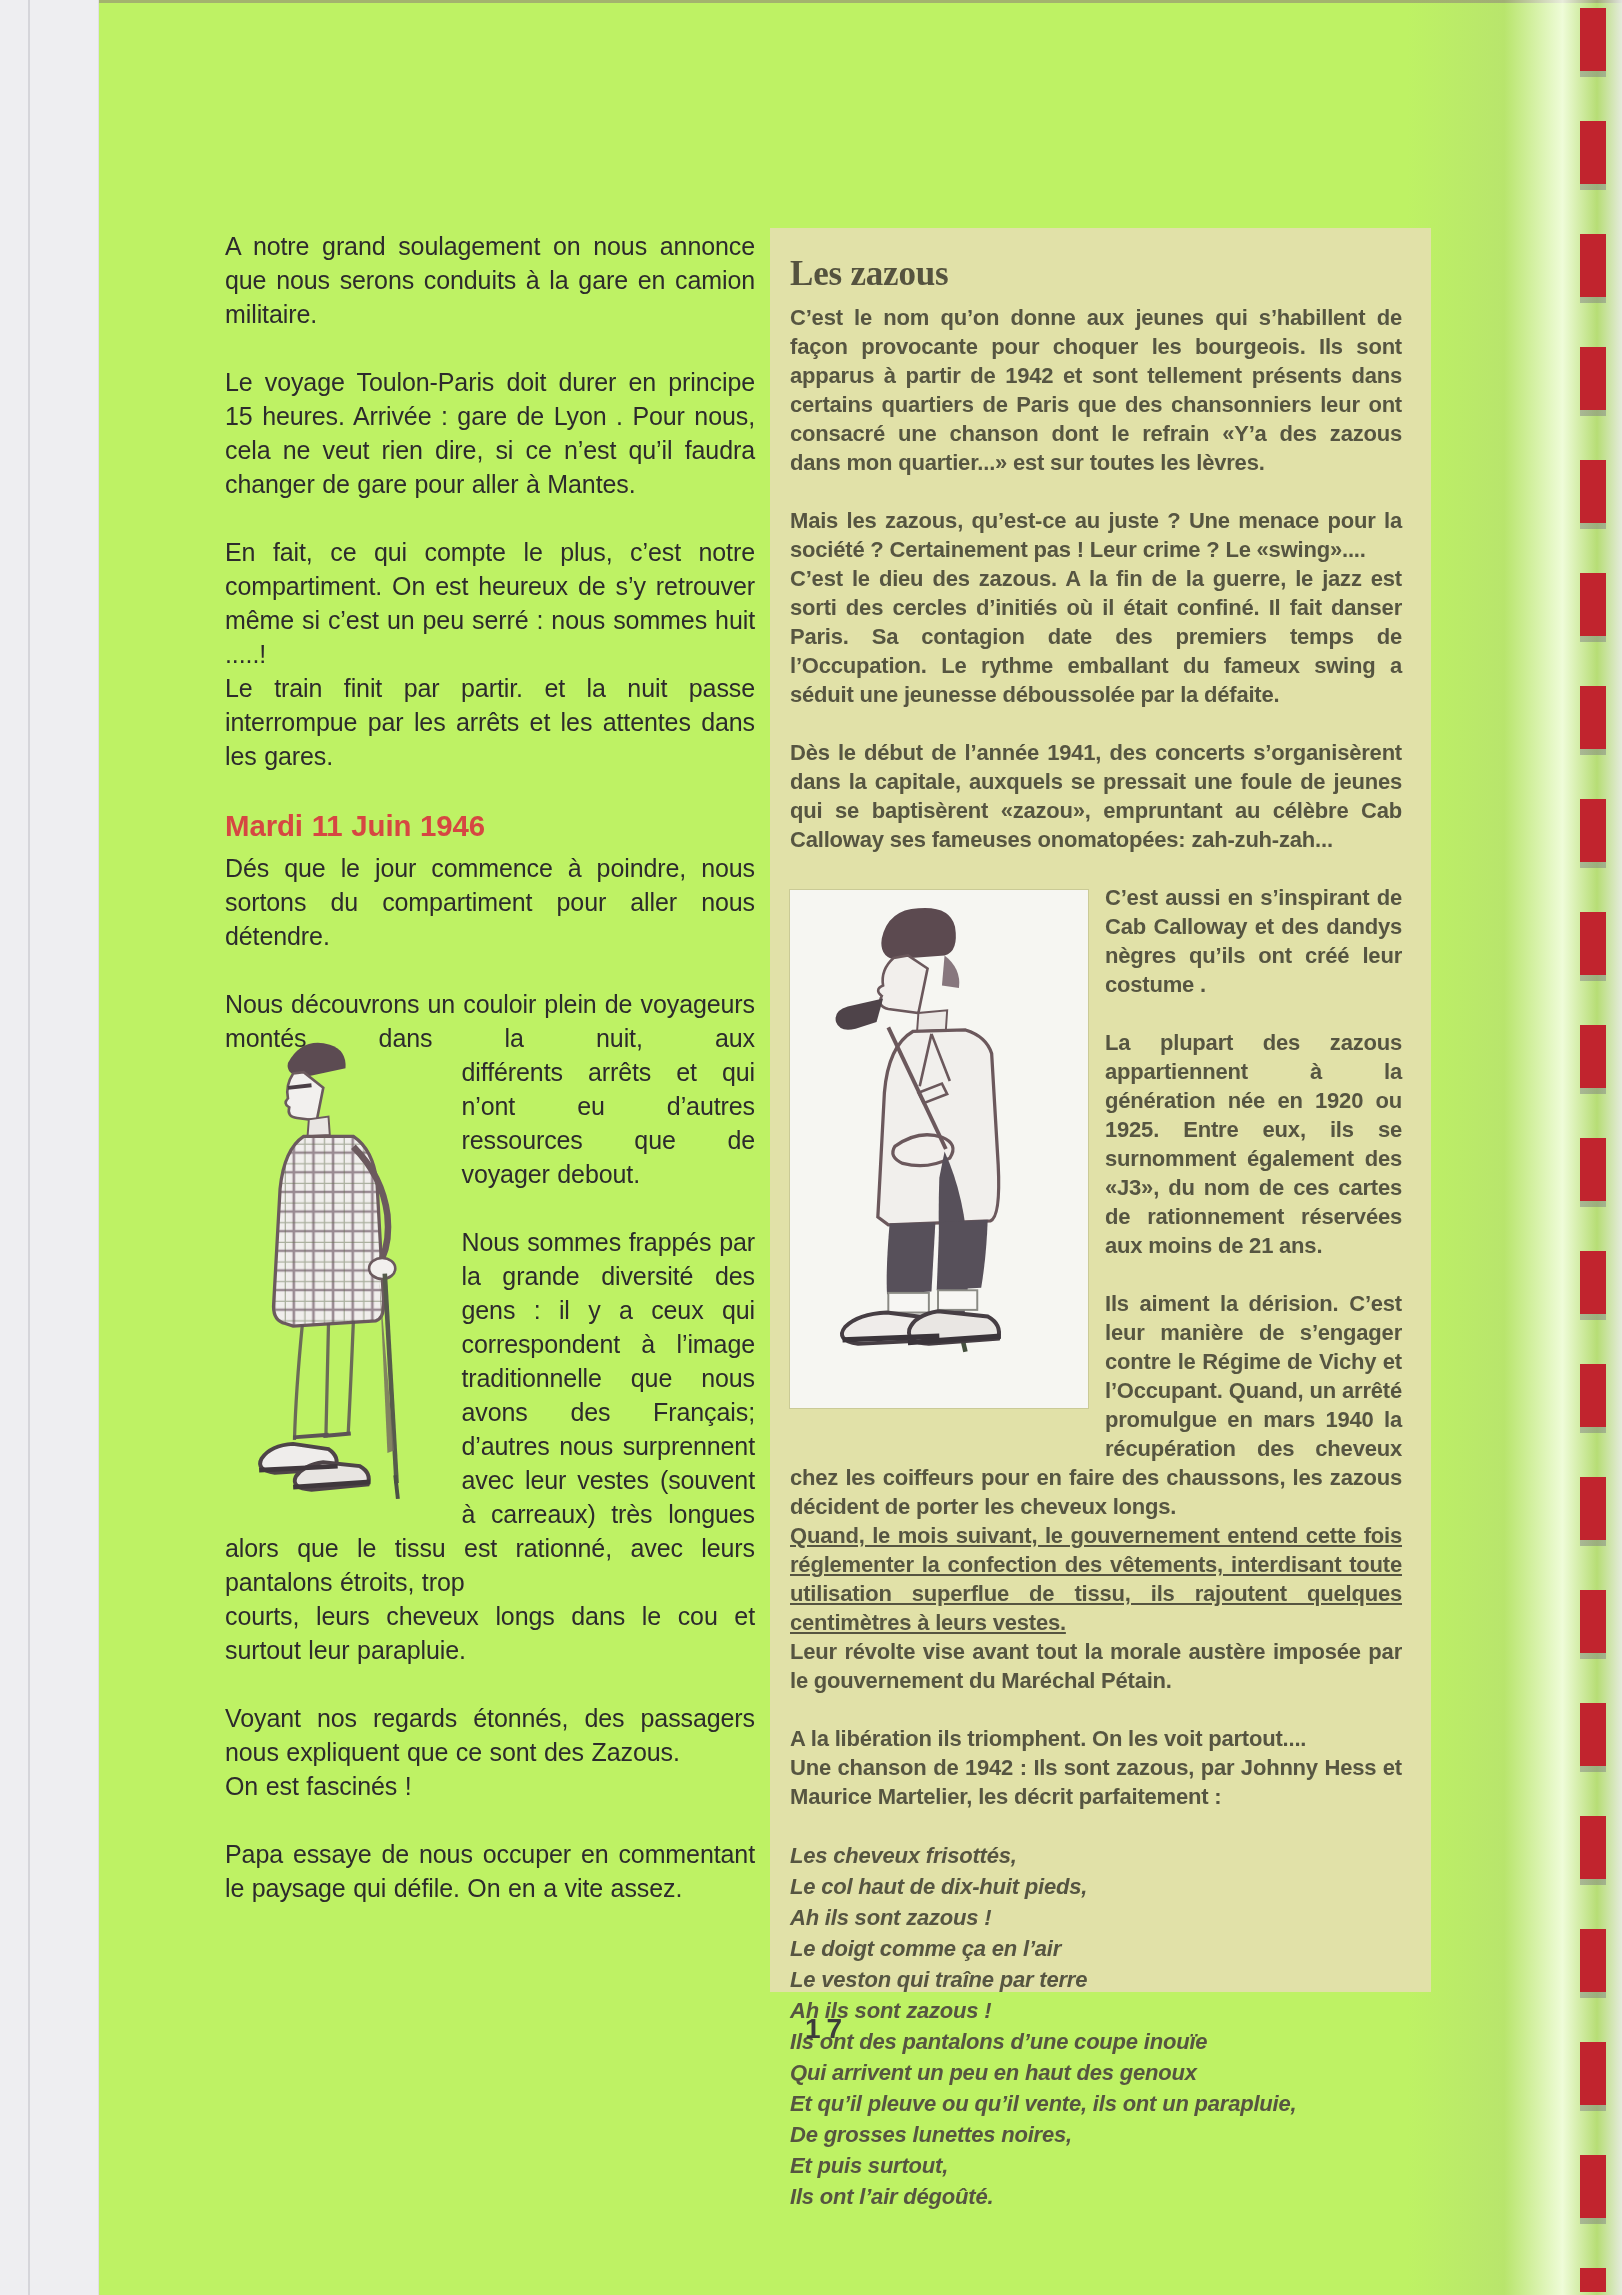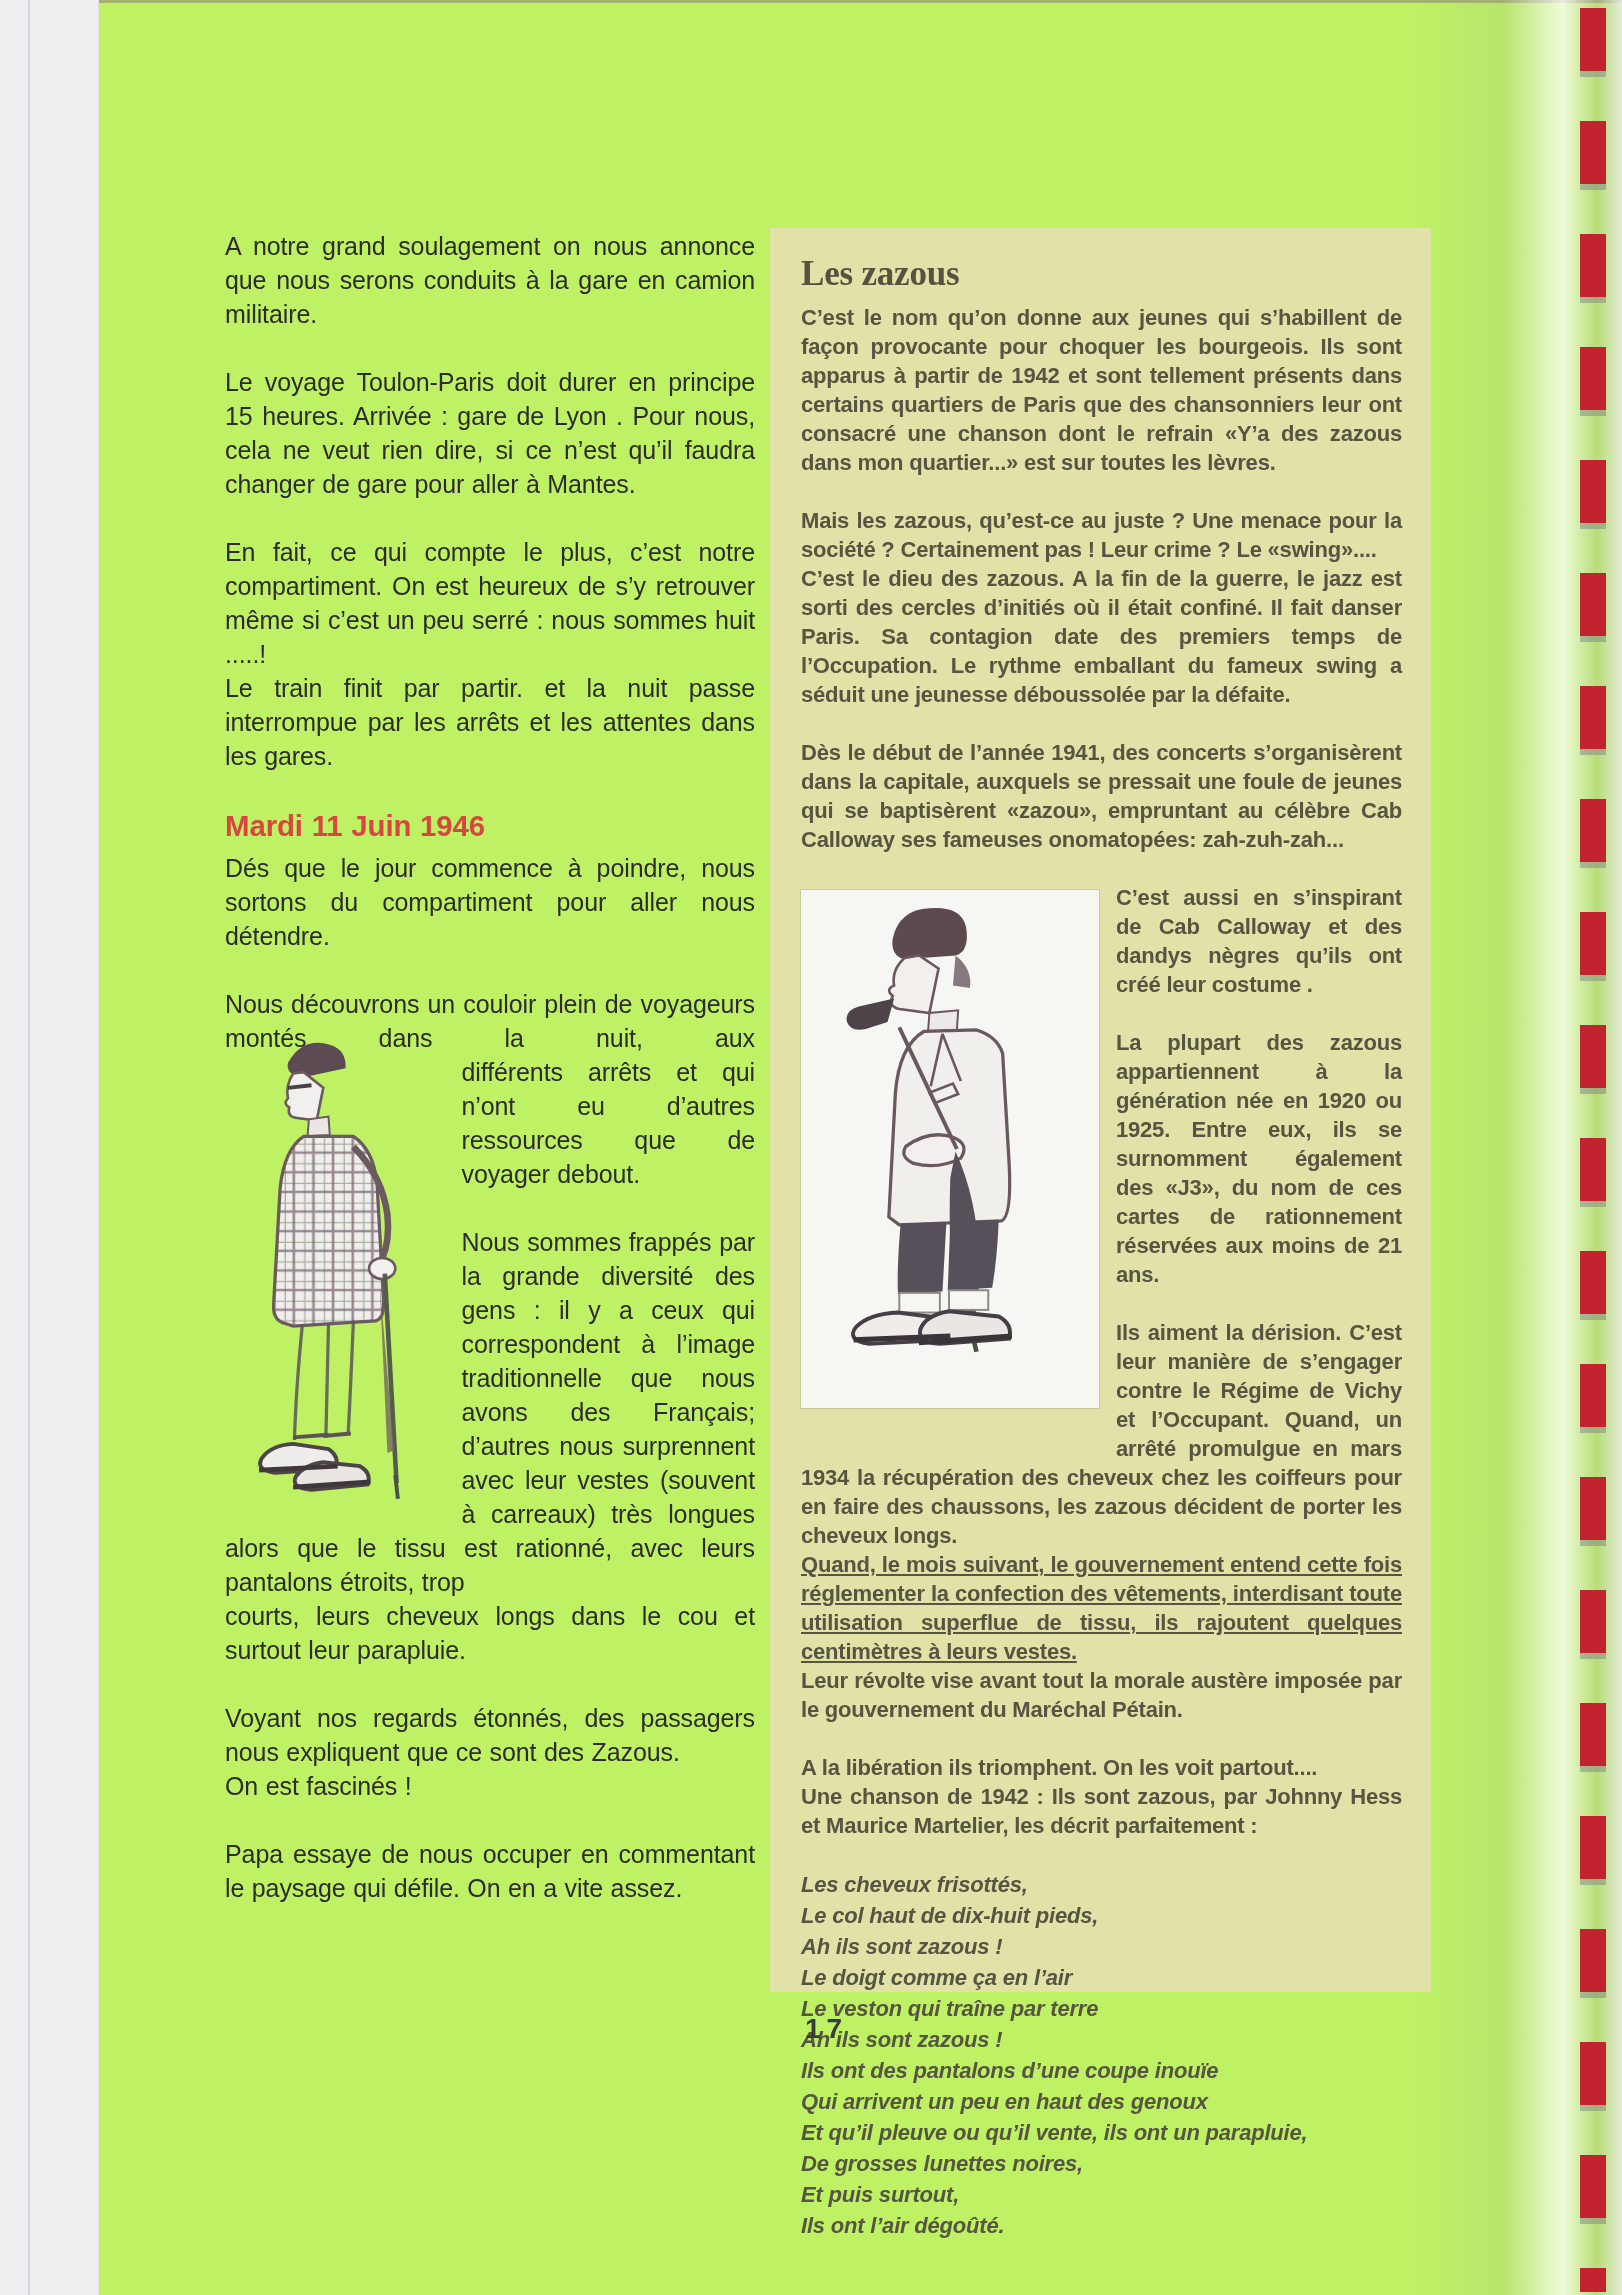--- a/index.html
+++ b/index.html
@@ -26,21 +26,21 @@
   .left-col p{margin:0;}
   .g{margin:0 0 34px 0 !important;}
   .date-heading{font-size:29.4px;line-height:37px;font-weight:bold;color:#d64742;
                 margin:3.9px 0 6.5px 0;text-align:left;}
   .last-just{text-align-last:justify;}
   .sketch-l{float:left;width:226px;height:504px;margin:-30px 10.5px 0 0;}
   .page-number{position:absolute;left:805px;top:2013px;font-size:28px;font-weight:bold;
                color:#3c3b3b;letter-spacing:5.9px;}
   
   .green-box{position:absolute;left:770px;top:228px;width:661px;height:1764px;
-             box-sizing:border-box;background:#e1e1a8;padding:25px 29px 26px 31px;
+             box-sizing:border-box;background:#e1e1a8;padding:25px 29px 26px 20px;
              color:#565541;font-weight:bold;font-size:22px;line-height:29px;
              text-align:justify;letter-spacing:-0.2px;}
   .green-box p{margin:0;}
   .gb-title{font-family:"Liberation Serif",serif;font-size:35px;line-height:41px;
             font-weight:bold;color:#55533f;margin:0 0 9.2px 0;text-align:left;}
   .gg{margin:0 0 29px 0 !important;}
   .framed{float:left;width:298px;height:518px;margin:6.5px 17px 30px 0;
           background:#f6f6f2;outline:0.7px solid rgba(0,0,0,.1);}
   .clear{clear:left;text-decoration:underline;}
   .poem{margin-top:29px;text-align:left;font-style:italic;font-size:22px;line-height:31px;}
@@ -154,21 +154,21 @@
           <rect x="226" y="612" width="60" height="30" fill="#f7f6f3" stroke="#8a8a84" stroke-width="3"></rect>
 
           <path d="M148 646 Q104 648 84 668 Q68 688 104 694 L224 688 Q232 666 210 654 Z" fill="#efecea" stroke="#463e44" stroke-width="6"></path>
           <path d="M226 644 Q190 650 182 672 Q178 692 212 694 L318 686 Q324 664 302 652 Z" fill="#e9e6e3" stroke="#463e44" stroke-width="6"></path>
           <line x1="80" y1="688" x2="228" y2="682" stroke="#3a343a" stroke-width="8"></line>
           <line x1="180" y1="692" x2="322" y2="682" stroke="#3a343a" stroke-width="8"></line>
         </svg>
       </div>
       <p class="gg">C’est aussi en s’inspirant de Cab Calloway et des dandys nègres qu’ils ont créé leur costume .</p>
       <p class="gg">La plupart des zazous appartiennent à la génération née en 1920 ou 1925. Entre eux, ils se surnomment également des «J3», du nom de ces cartes de rationnement réservées aux moins de 21 ans.</p>
-      <p>Ils aiment la dérision. C’est leur manière de s’engager contre le Régime de Vichy et l’Occupant. Quand, un arrêté promulgue en mars 1934 la récupération des cheveux chez les coiffeurs pour en faire des chaussons, les zazous décident de porter les cheveux longs.</p>
+      <p>Ils aiment la dérision. C’est leur manière de s’engager contre le Régime de Vichy et l’Occupant. Quand, un arrêté promulgue en mars 1940 la récupération des cheveux chez les coiffeurs pour en faire des chaussons, les zazous décident de porter les cheveux longs.</p>
     </div>
 
     <p class="clear">Quand, le mois suivant, le gouvernement entend cette fois réglementer la confection des vêtements, interdisant toute utilisation superflue de tissu, ils rajoutent quelques centimètres à leurs vestes.</p>
     <p class="gg">Leur révolte vise avant tout la morale austère imposée par le gouvernement du Maréchal Pétain.</p>
     <p>A la libération ils triomphent. On les voit partout....</p>
     <p>Une chanson de 1942 : Ils sont zazous, par Johnny Hess et Maurice Martelier, les décrit parfaitement :</p>
 
     <div class="poem">
       <div>Les cheveux frisottés,</div>
       <div>Le col haut de dix-huit pieds,</div>

